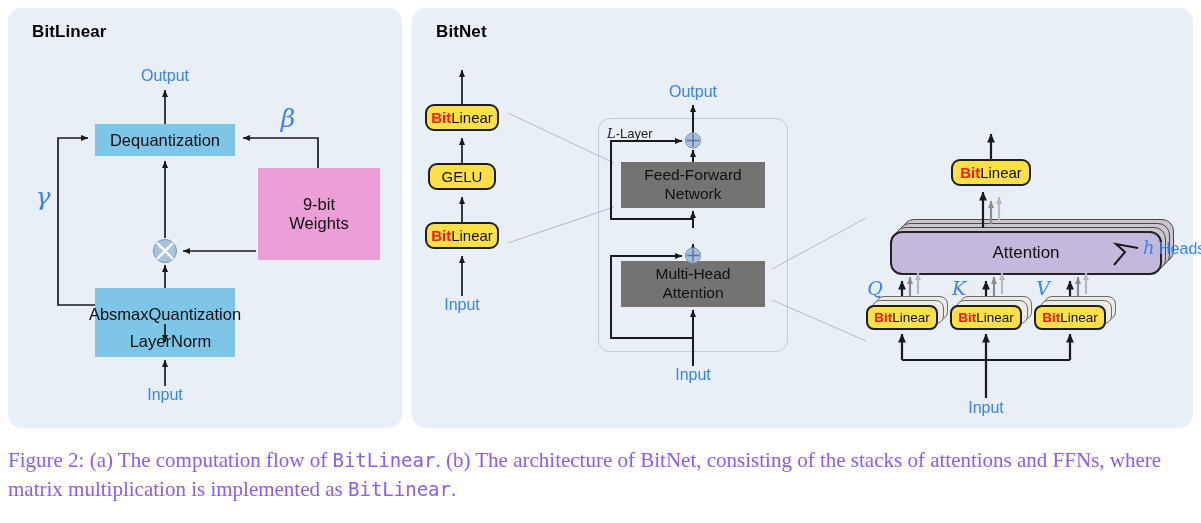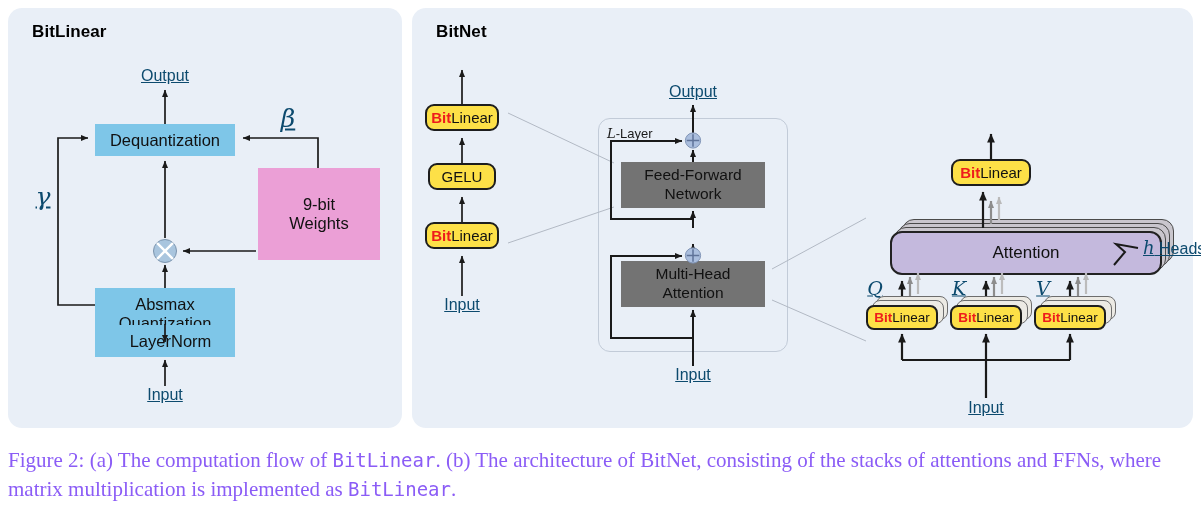--- a/index.html
+++ b/index.html
@@ -14,22 +14,22 @@
   .panel{
     position:absolute;background:#e9eff7;border-radius:14px;
   }
   #panel-bitlinear{left:8px;top:8px;width:394px;height:420px;}
   #panel-bitnet{left:412px;top:8px;width:781px;height:420px;}
 
   .panel-title{
     position:absolute;font-weight:bold;font-size:17px;color:#000;
     letter-spacing:0.1px;
   }
-  .lbl{position:absolute;font-size:16px;color:#0c4a6e;white-space:nowrap;
-       line-height:1;text-decoration:underline;}
+  .lbl{position:absolute;font-size:16px;color:#3b82f6;white-space:nowrap;
+       line-height:1;}
   .lbl.c{transform:translate(-50%,-50%);}
 
   
   .blk{
     position:absolute;display:flex;align-items:center;justify-content:center;
     text-align:center;font-size:16.5px;color:#111;line-height:1.15;
     box-sizing:border-box;
   }
   .blk.blue{background:#7ec6e8;}
   .blk.pink{background:#eb9fd6;}
@@ -100,21 +100,21 @@
 
   <div class="panel" id="panel-bitlinear"></div>
 
   <div class="panel-title" style="left:32px;top:22px;">BitLinear</div>
 
   <div class="lbl c" style="left:165px;top:76px;">Output</div>
   <div class="lbl c" style="left:165px;top:395px;">Input</div>
 
   <div class="blk blue" id="blk-dequant" style="left:95px;top:124px;width:140px;height:32px;">Dequantization</div>
 
-  <div class="blk blue" id="blk-absmax" style="left:95px;top:288px;width:140px;height:52px;flex-direction:column;">
+  <div class="blk blue" id="blk-absmax" style="left:95px;top:288px;width:140px;height:52px;flex-direction:row;">
     <span>Absmax</span>
     <span>Quantization</span>
   </div>
 
   <div class="blk blue" id="blk-layernorm" style="left:95px;top:325px;width:140px;height:32px;padding-left:11px;">LayerNorm</div>
 
   <div class="blk pink" id="blk-weights" style="left:258px;top:168px;width:122px;height:92px;flex-direction:column;">
     <span>9-bit</span>
     <span>Weights</span>
   </div>

